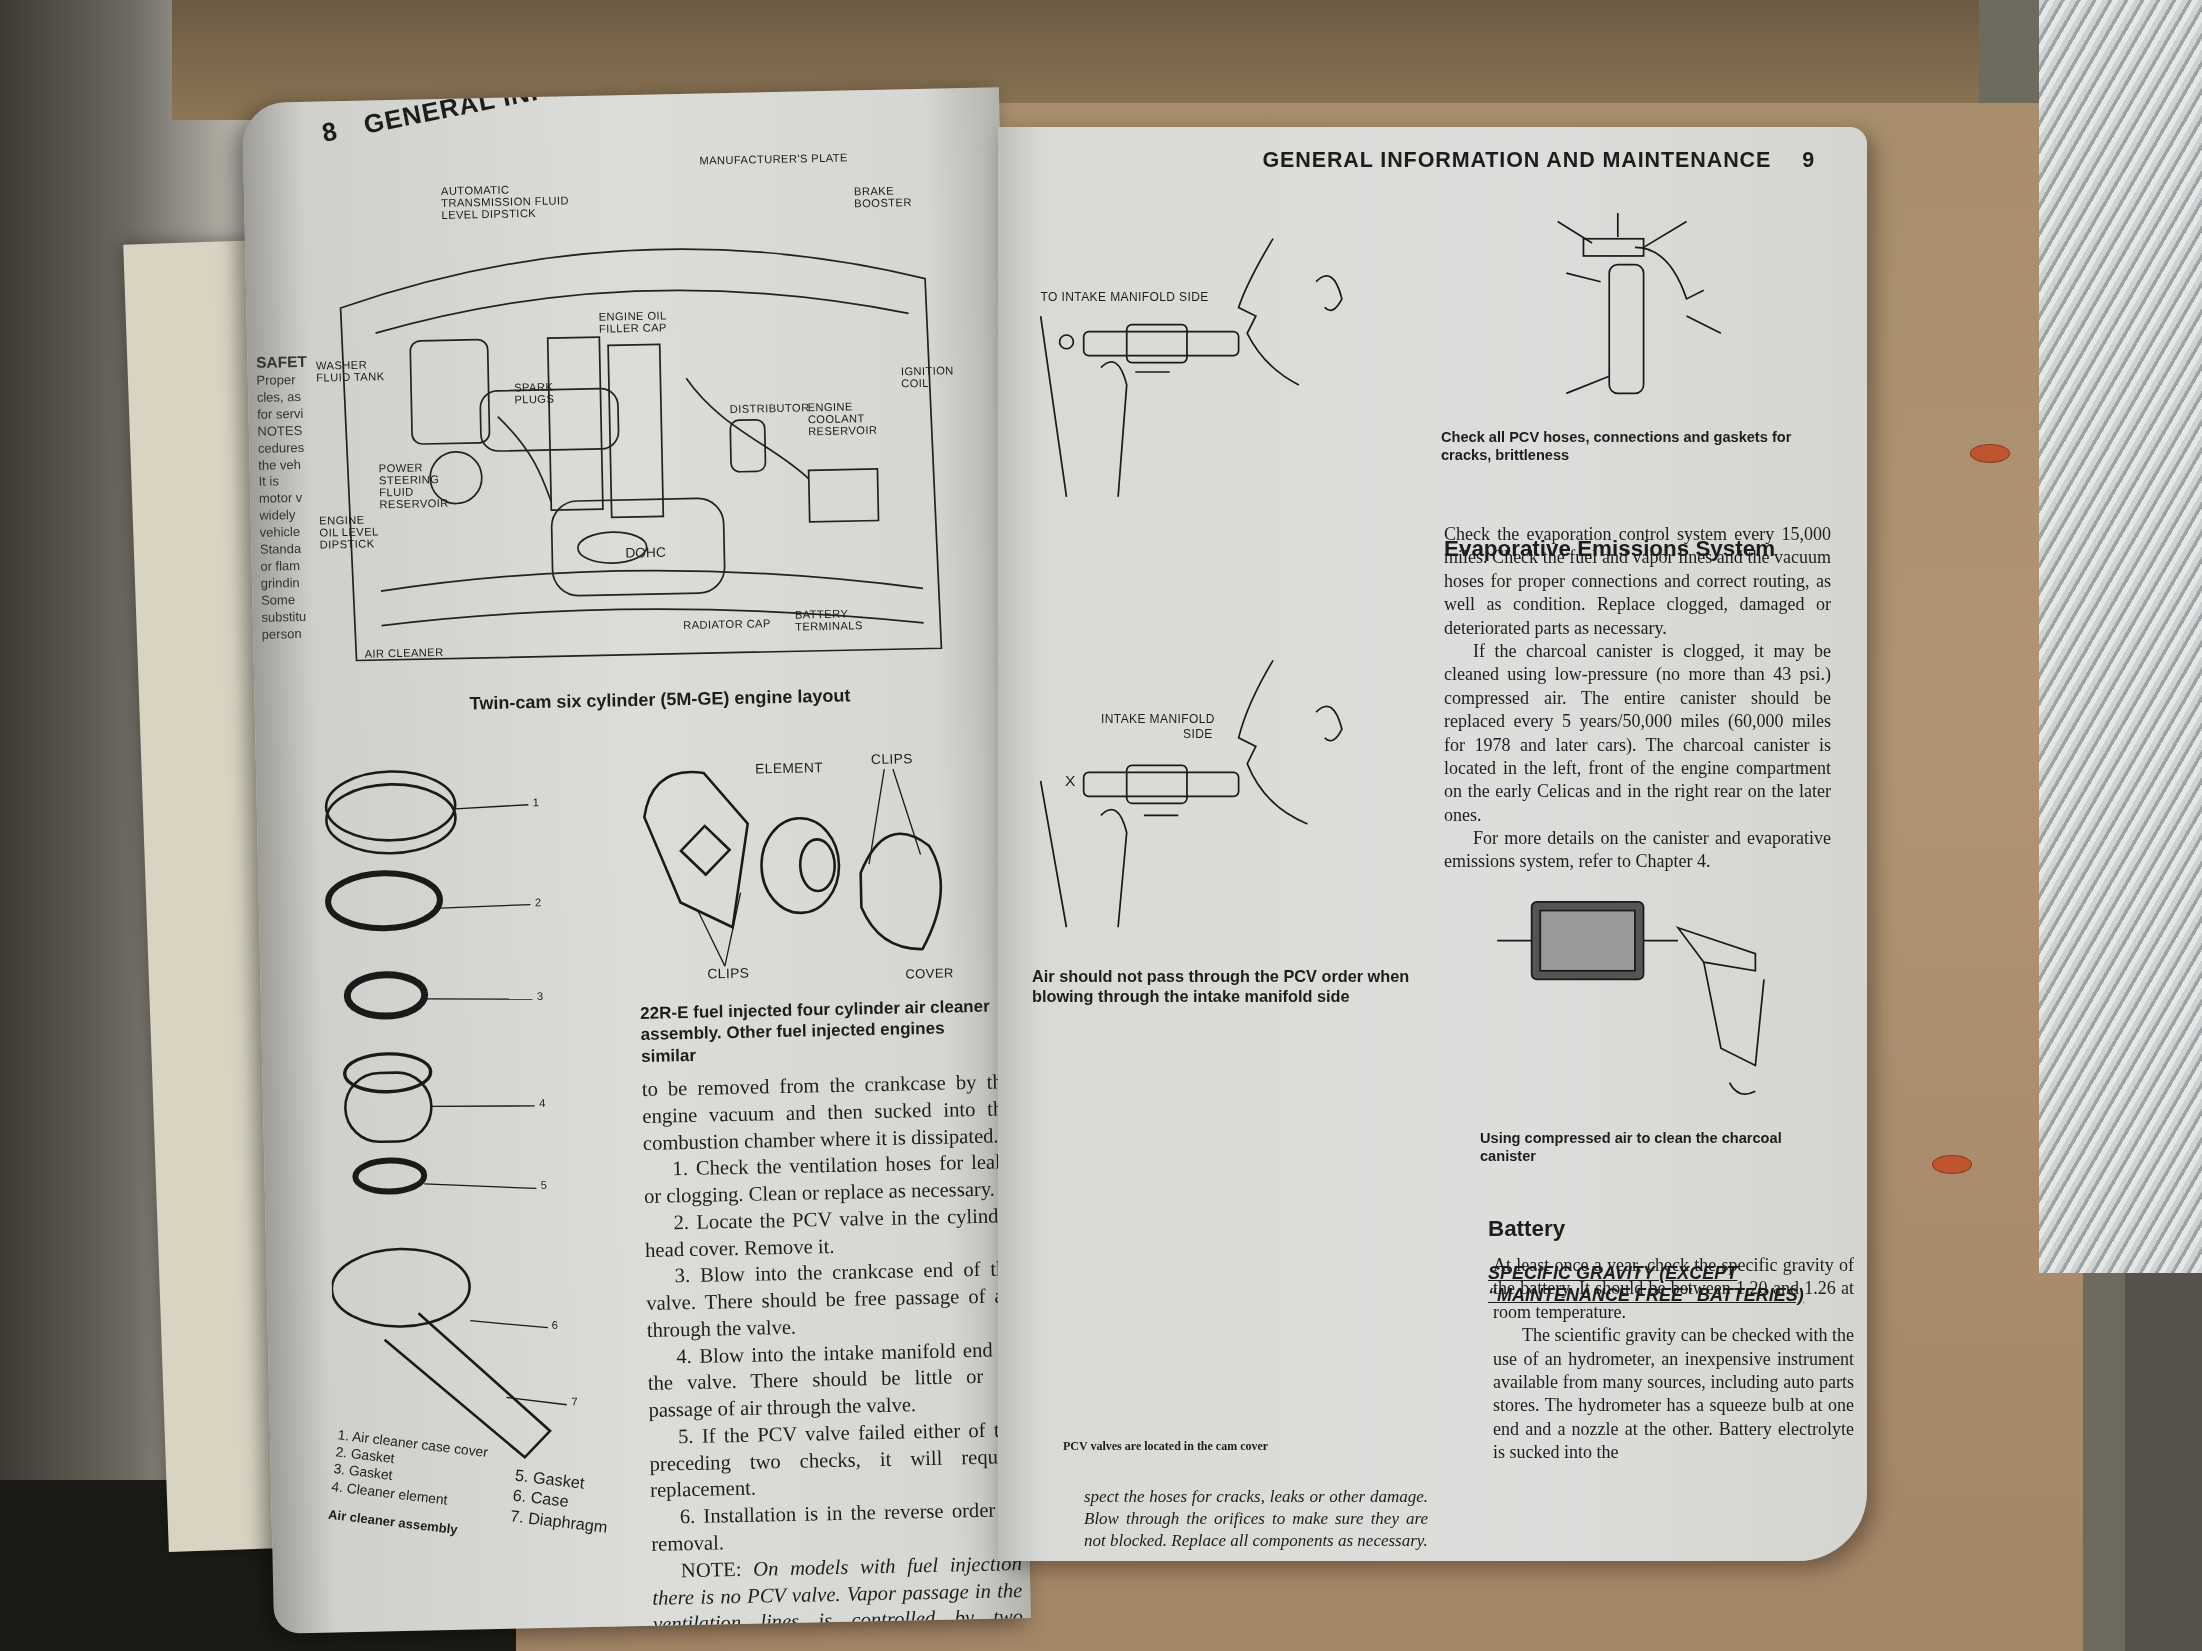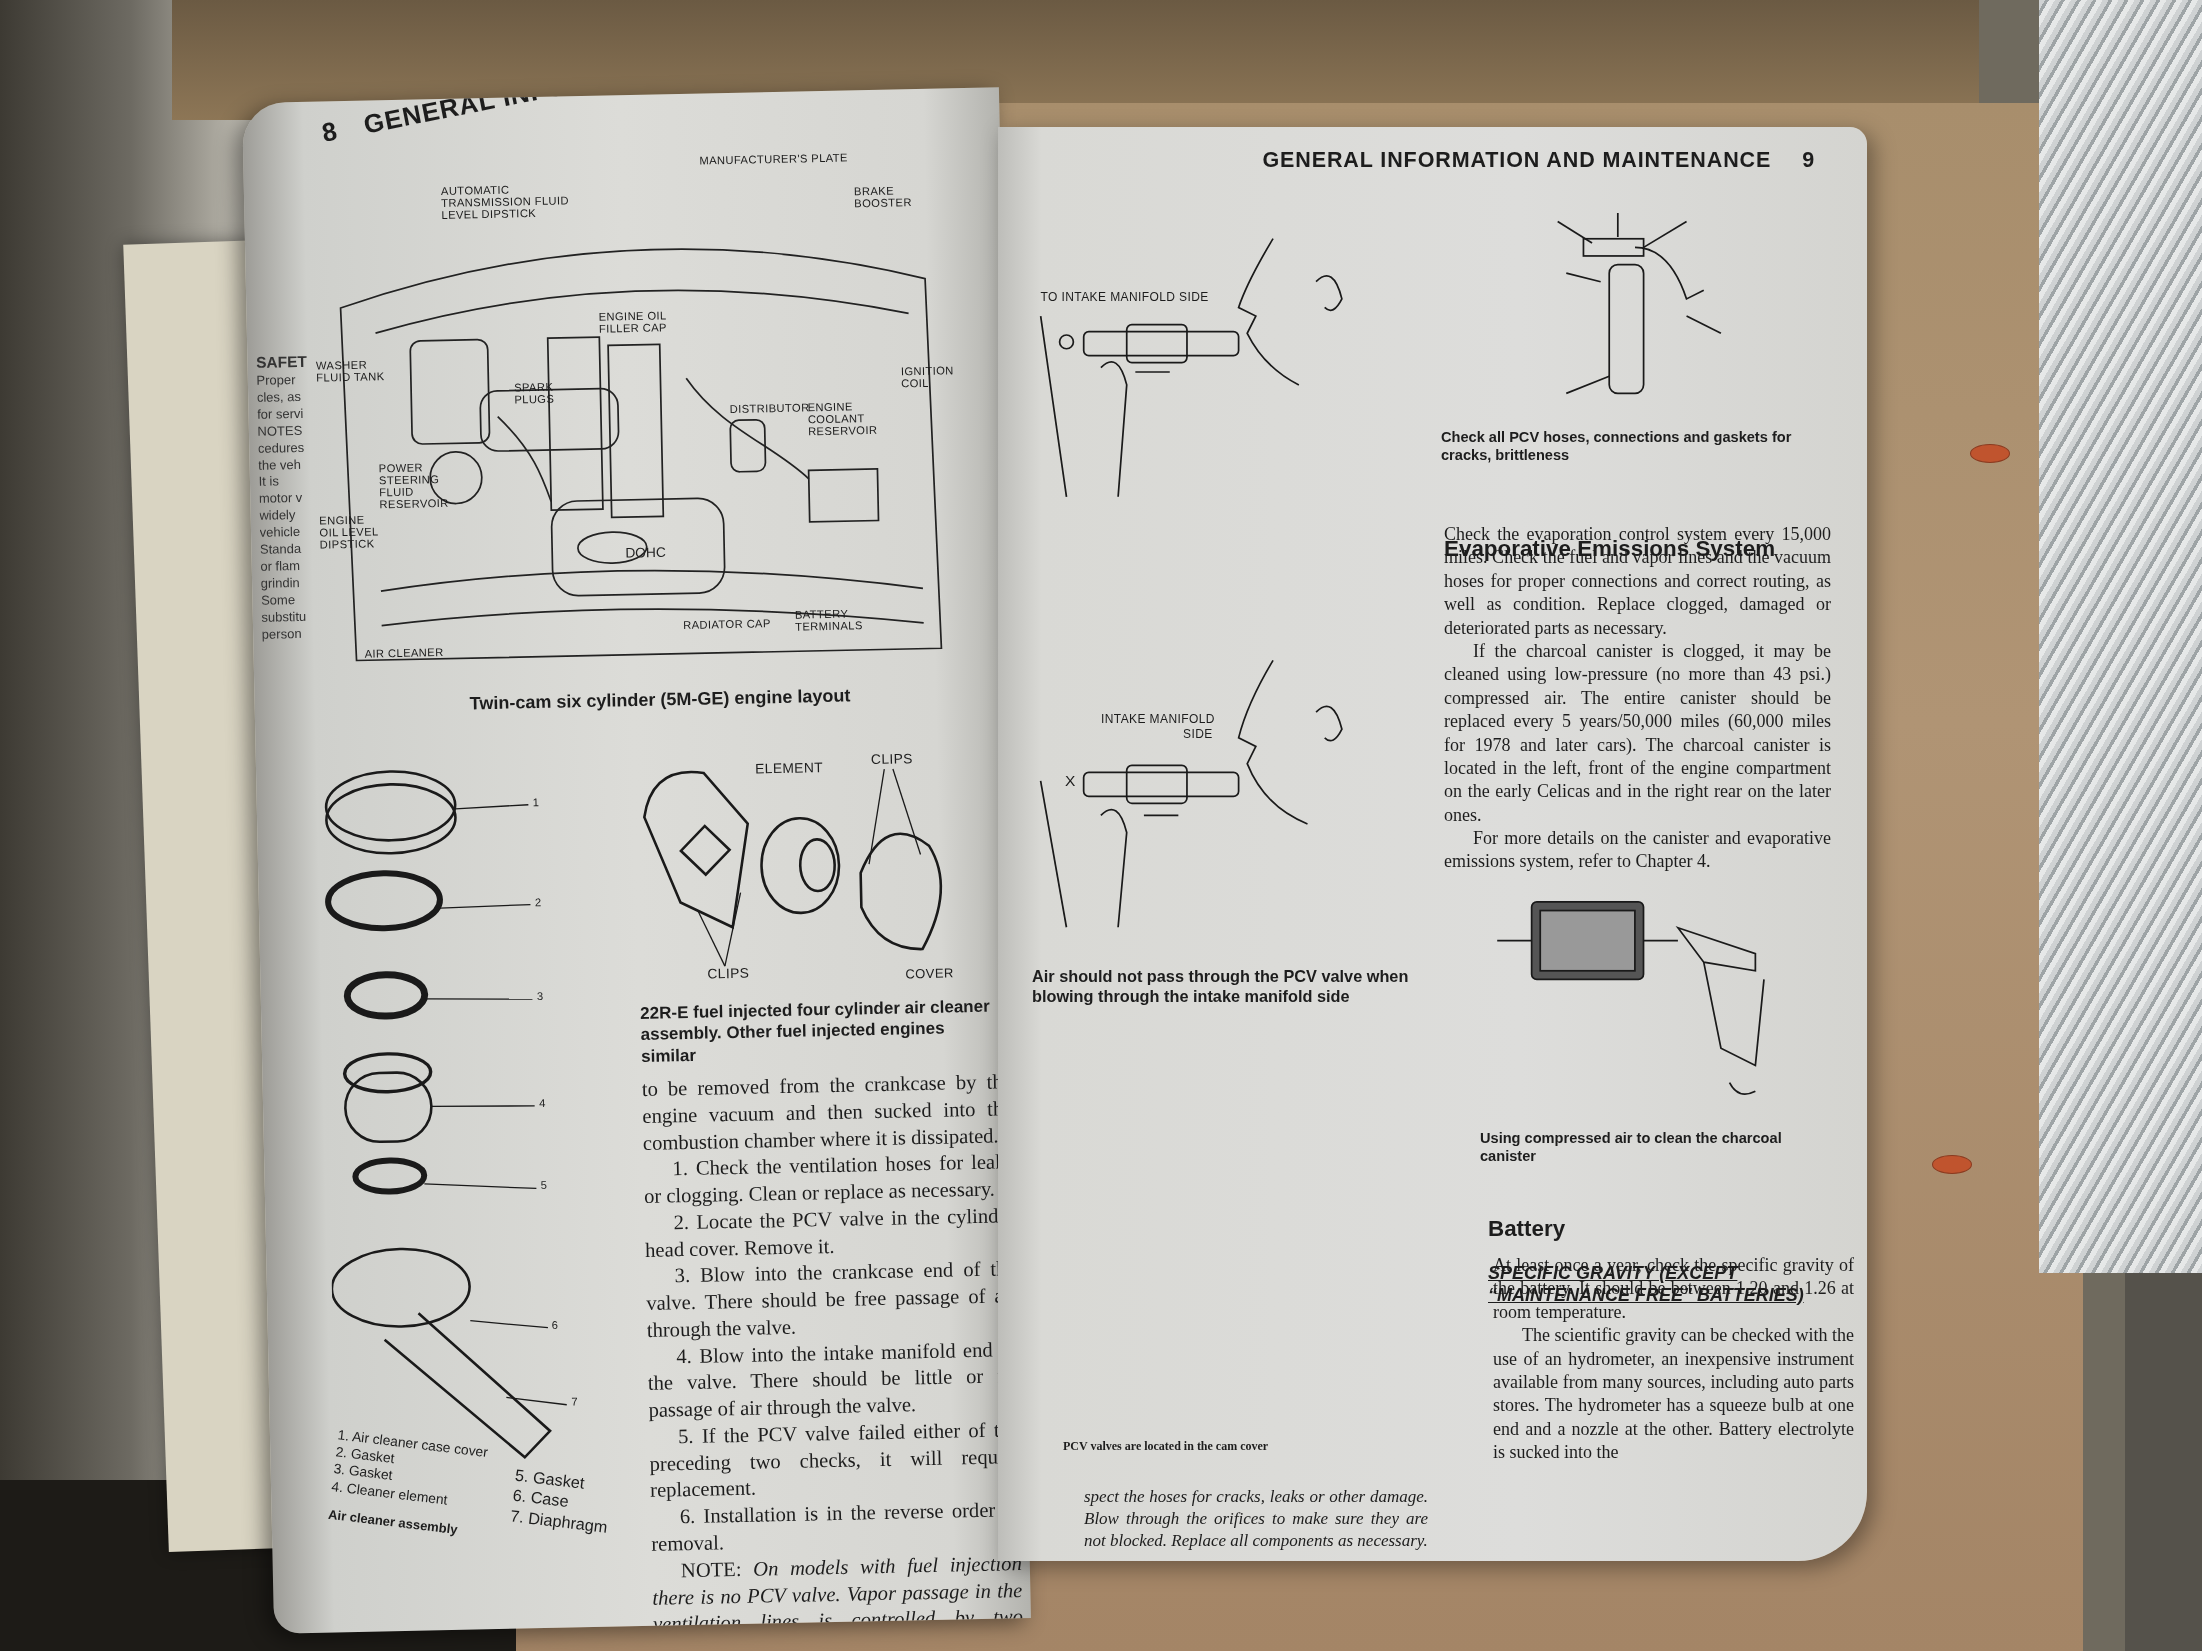--- a/index.html
+++ b/index.html
@@ -265,21 +265,21 @@
         <path d="M80 200 Q100 180 110 220 L100 330"></path>
         <rect x="60" y="150" width="180" height="28" rx="6"></rect>
         <rect x="110" y="142" width="70" height="44" rx="6"></rect>
         <line x1="130" y1="200" x2="170" y2="200"></line>
       </g>
     </svg>
     <div class="label" style="left:69px;top:69px;font-size:12px;">INTAKE MANIFOLD</div>
     <div class="label" style="left:151px;top:84px;font-size:12px;">SIDE</div>
     <div class="label" style="left:33px;top:129px;font-size:15.5px;">X</div>
   </div>
-  <div class="caption" style="left:34px;top:839px;width:396px;font-size:16.3px;">Air should not pass through the PCV valve when blowing through the intake manifold side</div>
+  <div class="caption" style="left:34px;top:839px;width:396px;font-size:16.3px;">Air should not pass through the PCV order when blowing through the intake manifold side</div>
 
   <div class="fig" style="left:482px;top:749px;width:327px;height:224px;">
     <svg viewBox="0 0 380 260">
       <g stroke="#1a1a1a" stroke-width="2">
         <rect x="60" y="30" width="130" height="90" fill="#555" rx="6"></rect>
         <rect x="70" y="40" width="110" height="70" fill="#999"></rect>
         <line x1="20" y1="75" x2="60" y2="75"></line>
         <line x1="190" y1="75" x2="230" y2="75"></line>
         <path d="M230 60 L320 90 L320 110 L260 100 Z" fill="none"></path>
         <path d="M260 100 L280 200 L320 220 L330 120" fill="none"></path>

